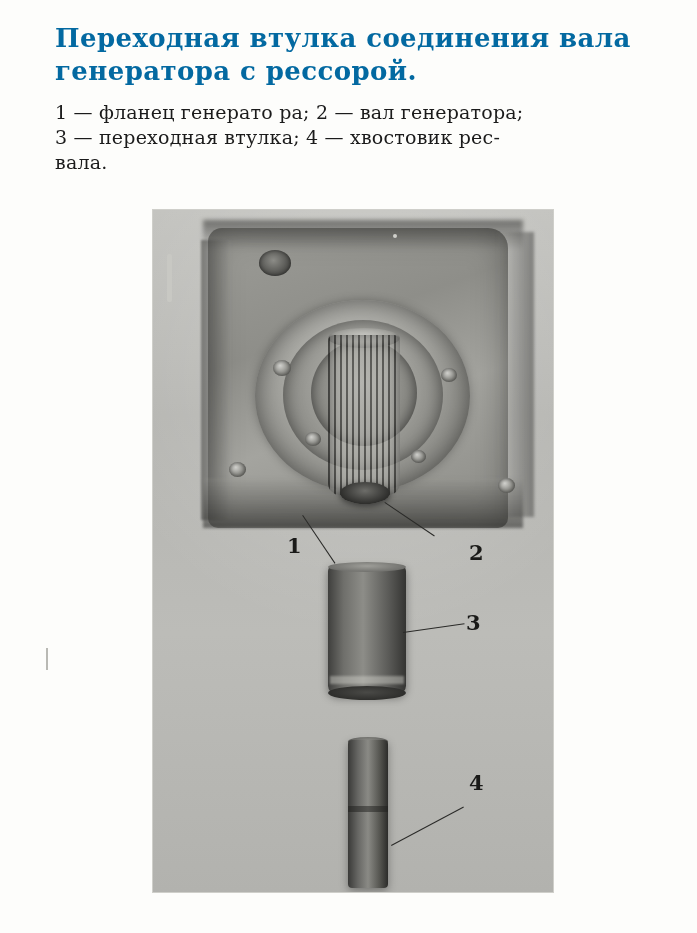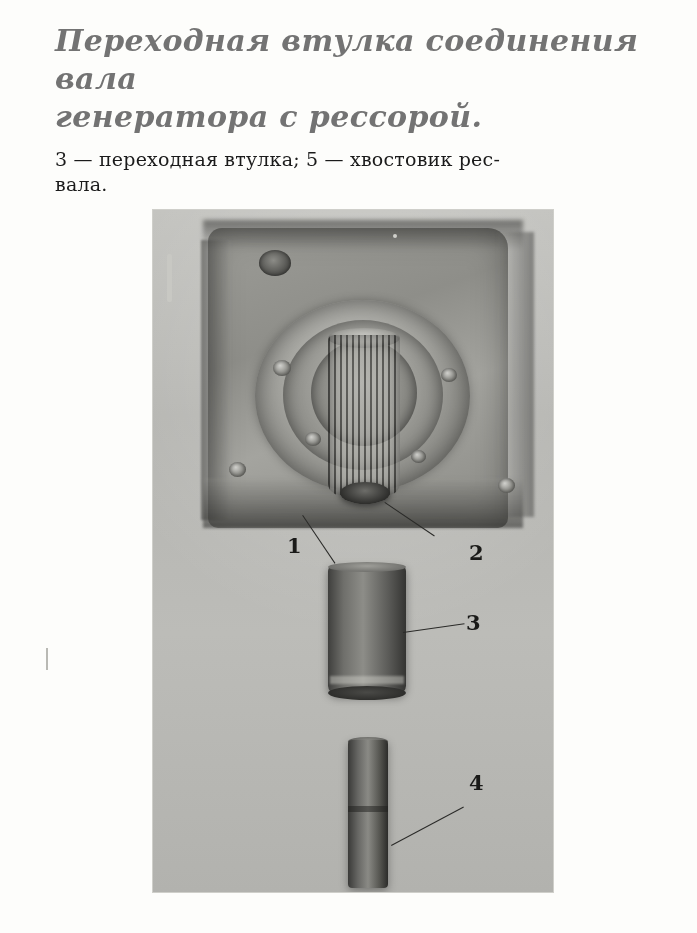--- a/index.html
+++ b/index.html
@@ -23,26 +23,25 @@
   }
   
   .caption {
     position: absolute;
     left: 55px;
     top: 22px;
     width: 630px;
   }
   .caption-title {
     font-family: "DejaVu Serif", serif;
-    font-style: italic;
     font-weight: 700;
-    font-size: 30px;
+    font-size: 26px;
     line-height: 1.26;
     letter-spacing: 0.4px;
-    color: #737373;
+    color: #0369a1;
     margin: 0;
     white-space: pre-line;
   }
   .legend {
     margin-top: 12px;
     font-family: "DejaVu Serif", serif;
     font-size: 19px;
     line-height: 1.32;
     letter-spacing: 0.2px;
     color: #1b1b1b;
@@ -295,21 +294,22 @@
 </style>
 </head>
 <body>
 
 <div class="page">
 
   <div class="caption">
     <div class="caption-title">Переходная втулка соединения вала
 генератора с рессорой.</div>
     <div class="legend">
-      <div>3 — переходная втулка;  5 — хвостовик рес-</div>
+      <div>1 — фланец генерато ра;  2 — вал генератора;</div>
+      <div>3 — переходная втулка;  4 — хвостовик рес-</div>
       <div>вала.</div>
     </div>
   </div>
 
   <div class="photo-wrap">
     <div class="photo"></div>
 
     <div class="casing"></div>
     <div class="casing-top-shadow"></div>
     <div class="casing-edge-l"></div>

